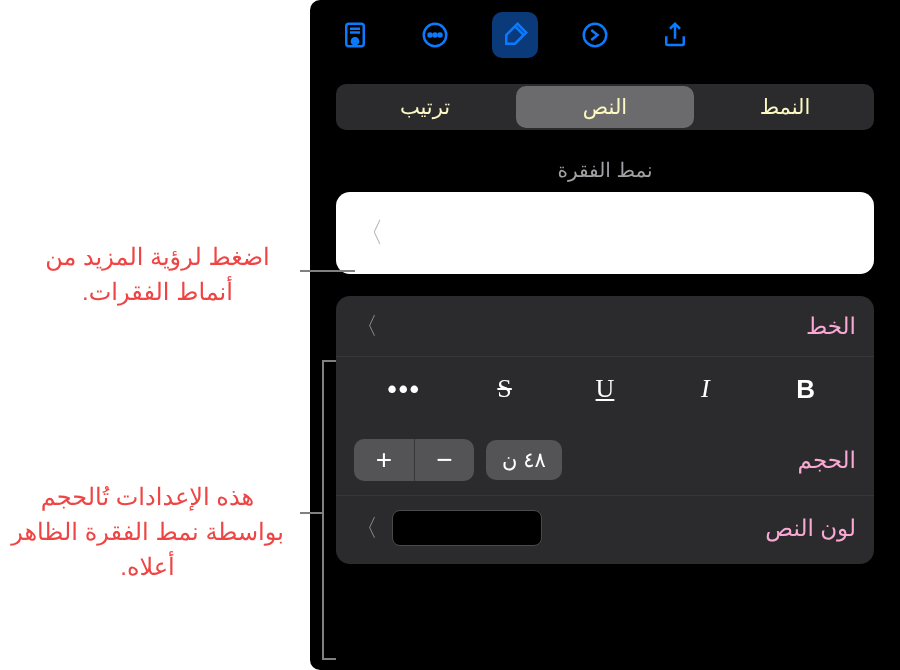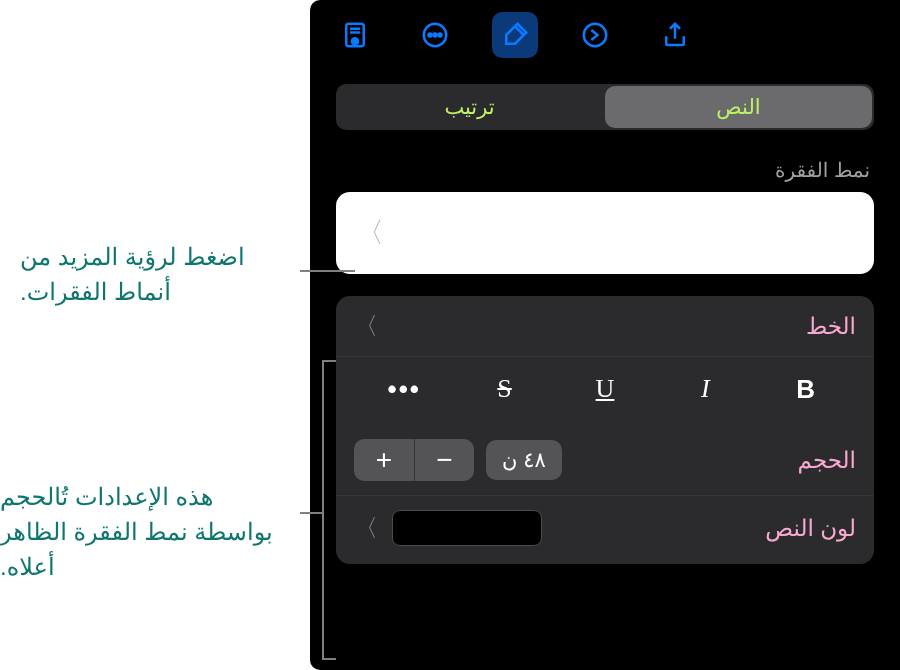--- a/index.html
+++ b/index.html
@@ -44,34 +44,34 @@
   .segmented {
     display: flex;
     background: #2b2b2d;
     border-radius: 10px;
     height: 46px;
     overflow: hidden;
   }
   .segmented .seg {
     flex: 1;
     display: flex; align-items: center; justify-content: center;
-    color: #bef264;
+    color: #fef9c3;
     font-size: 21px;
     font-weight: 400;
     cursor: pointer;
   }
   .segmented .seg.active {
     background: #6b6b6d;
     border-radius: 10px;
     margin: 2px;
   }
   .sectionLabel {
     color: #a0a0a5;
     font-size: 20px;
-    text-align: right;
+    text-align: center;
     padding: 28px 30px 10px;
   }
   
   .styleRow {
     margin: 0 26px;
     background: #fff;
     border-radius: 14px;
     height: 82px;
     display: flex;
     align-items: center;
@@ -149,23 +149,23 @@
   .swatch {
     width: 150px; height: 36px;
     background: #000;
     border-radius: 8px;
     border: 1px solid #4a4a4c;
   }
   .colorChev { color: #8a8a8f; font-size: 24px; }
   
   .callout {
     position: absolute;
-    color: #0f766e;
+    color: #ef4444;
     font-size: 24px;
-    text-align: left;
+    text-align: center;
     direction: rtl;
     line-height: 1.45;
   }
   .callout.c1 { left: 20px; top: 240px; width: 275px; }
   .callout.c2 { left: 0px; top: 480px; width: 295px; }
   .lead {
     position: absolute;
     background: #808080;
   }
   .lead.h1 { top: 270px; left: 300px; width: 55px; height: 1.5px; }
@@ -212,20 +212,21 @@
           <circle cx="12" cy="17" r="0.8" fill="currentColor"></circle>
           <path d="M8 7h8M8 10h8"></path>
         </svg>
     </div>
   </div>
 
   <div class="segwrap">
     <div class="segmented">
       <div class="seg">ترتيب</div>
       <div class="seg active">النص</div>
+      <div class="seg">النمط</div>
     </div>
   </div>
 
   <div class="sectionLabel">نمط الفقرة</div>
 
   <div class="styleRow">
     <span class="chev">〈</span>
   </div>
 
   <div class="panel">

